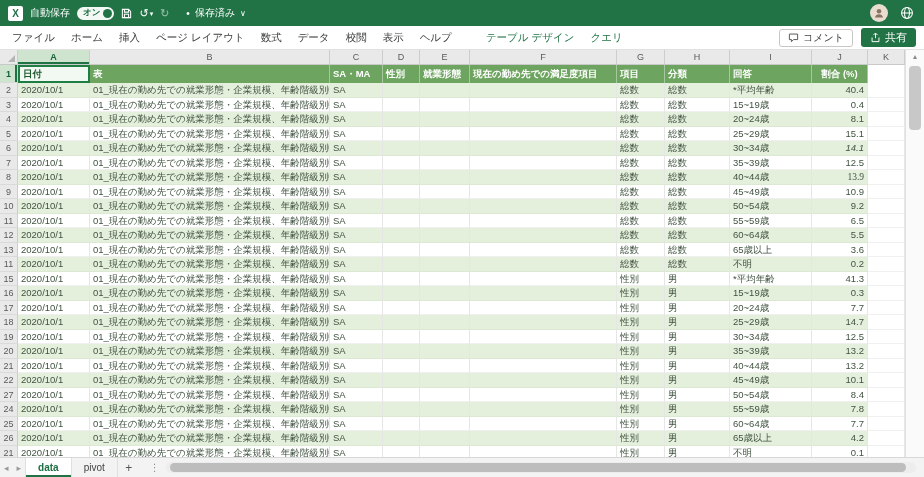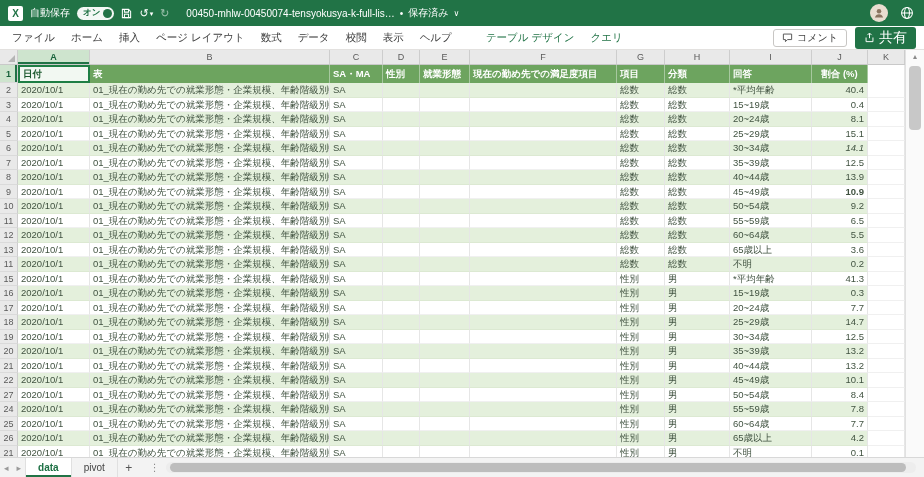--- a/index.html
+++ b/index.html
@@ -23,21 +23,21 @@
   .tb-right{margin-left:auto;display:flex;align-items:center;gap:12px;margin-right:10px;}
   .avatar{background:#E8DDD0;border-radius:50%;width:18px;height:18px;display:flex;align-items:center;justify-content:center;}
 
   
   .ribbon{height:24px;background:#fff;border-bottom:1px solid #E3E1DF;display:flex;align-items:center;font-size:10.5px;color:#3b3b3b;padding-left:4px;}
   .ribbon-tabs{display:flex;align-items:center;height:100%;}
   .rtab{padding:0 8px;line-height:23px;white-space:nowrap;cursor:default;}
   .rtab.ctx{color:#217346;}
   .rtab.gapleft{margin-left:18px;}
   .comment-btn{margin-left:auto;display:flex;align-items:center;gap:4px;border:1px solid #C8C6C4;border-radius:3px;padding:1px 8px;font-size:10px;color:#444;white-space:nowrap;}
-  .share-btn{display:flex;align-items:center;gap:4px;background:#217346;color:#fff;border-radius:3px;padding:2px 9px;font-size:14px;margin:0 8px;white-space:nowrap;}
+  .share-btn{display:flex;align-items:center;gap:4px;background:#217346;color:#fff;border-radius:3px;padding:2px 9px;font-size:11px;margin:0 8px;white-space:nowrap;}
 
   
   .sheet{position:absolute;top:50px;bottom:20px;left:0;right:0;overflow:hidden;background:#fff;}
   .colheader-row{display:flex;height:15px;background:#E9E9E9;border-bottom:1px solid #C9C9C9;font-size:9px;color:#5a5a5a;width:905px;}
   .colheader-row>div{flex:0 0 auto;text-align:center;line-height:14px;border-right:1px solid #CDCDCD;}
   .corner{position:relative;background:#E9E9E9;}
   .corner:after{content:"";position:absolute;right:2px;bottom:2px;border-left:7px solid transparent;border-bottom:7px solid #B5B5B5;}
   .ch.sel{background:#CEE4CE;color:#17613A;box-shadow:inset 0 -2px 0 #217346;font-weight:bold;}
   .grid-rows{width:905px;}
   .row{display:flex;}
@@ -89,21 +89,20 @@
         </svg>
     </span>
     <span class="tb-icon">
       <span>↺</span>
       <span class="caret">▾</span>
     </span>
     <span class="tb-icon dim">
       <span>↻</span>
     </span>
     <div class="filename-group">
-      <span>00450-mhlw-00450074-tensyokusya-k-full-lis…</span>
       <span>•</span>
       <span>保存済み</span>
       <span class="chev">∨</span>
     </div>
     <div class="tb-right">
       <div class="avatar">
         <svg width="12" height="12" viewBox="0 0 16 16" fill="#8A7460">
             <circle cx="8" cy="5.5" r="3"></circle>
             <path d="M2.5 14c.7-3 3-4.5 5.5-4.5s4.8 1.5 5.5 4.5z"></path>
           </svg>
@@ -270,35 +269,35 @@
           <div class="rn">8</div>
           <div class="dc" style="width: 72px;">2020/10/1</div>
           <div class="dc" style="width: 240px;">01_現在の勤め先での就業形態・企業規模、年齢階級別転職者割合</div>
           <div class="dc" style="width: 53px;">SA</div>
           <div class="dc" style="width: 37px;"></div>
           <div class="dc" style="width: 50px;"></div>
           <div class="dc" style="width: 147px;"></div>
           <div class="dc" style="width: 48px;">総数</div>
           <div class="dc" style="width: 65px;">総数</div>
           <div class="dc" style="width: 82px;">40~44歳</div>
-          <div class="dc num" style="width: 56px;">13.9</div>
+          <div class="dc num" style="width: 56px; font-family: Liberation Serif, serif;">13.9</div>
           <div class="dc out" style="width: 37px;"></div>
         </div>
         <div class="row data-row">
           <div class="rn">9</div>
           <div class="dc" style="width: 72px;">2020/10/1</div>
           <div class="dc" style="width: 240px;">01_現在の勤め先での就業形態・企業規模、年齢階級別転職者割合</div>
           <div class="dc" style="width: 53px;">SA</div>
           <div class="dc" style="width: 37px;"></div>
           <div class="dc" style="width: 50px;"></div>
           <div class="dc" style="width: 147px;"></div>
           <div class="dc" style="width: 48px;">総数</div>
           <div class="dc" style="width: 65px;">総数</div>
           <div class="dc" style="width: 82px;">45~49歳</div>
-          <div class="dc num" style="width: 56px; font-weight: bold;">10.9</div>
+          <div class="dc num" style="width: 56px;">10.9</div>
           <div class="dc out" style="width: 37px;"></div>
         </div>
         <div class="row data-row band">
           <div class="rn">10</div>
           <div class="dc" style="width: 72px;">2020/10/1</div>
           <div class="dc" style="width: 240px;">01_現在の勤め先での就業形態・企業規模、年齢階級別転職者割合</div>
           <div class="dc" style="width: 53px;">SA</div>
           <div class="dc" style="width: 37px;"></div>
           <div class="dc" style="width: 50px;"></div>
           <div class="dc" style="width: 147px;"></div>

